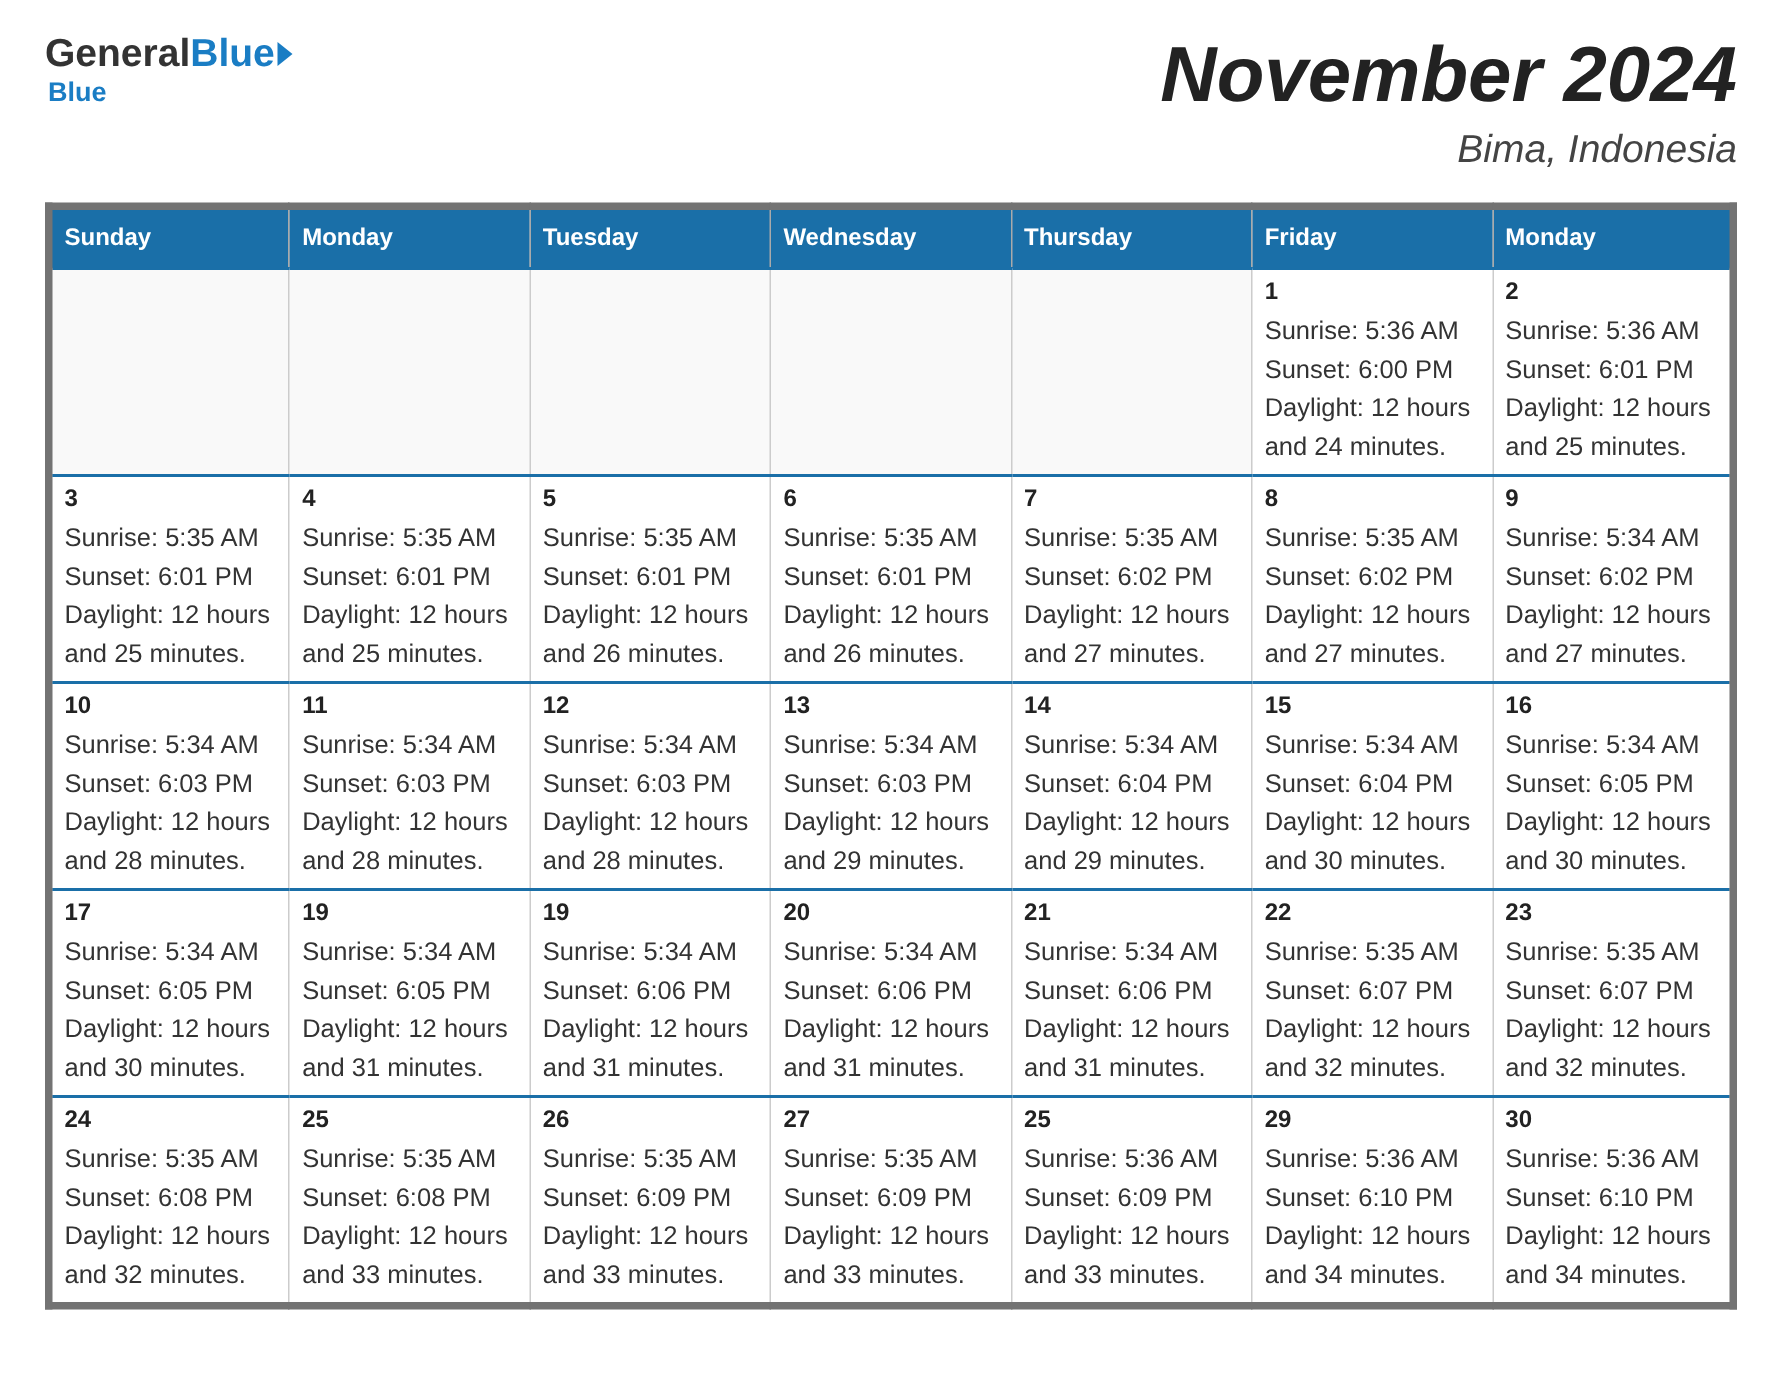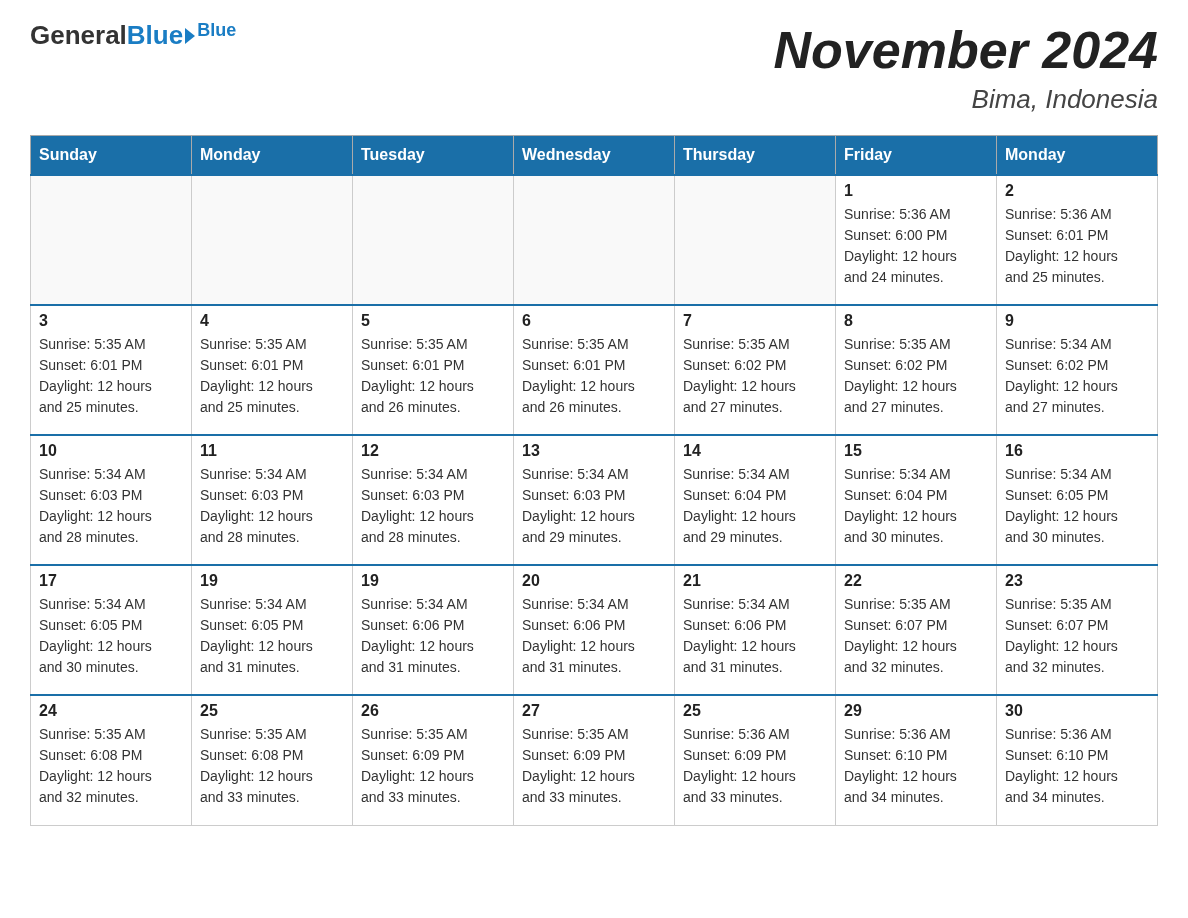--- a/index.html
+++ b/index.html
@@ -11,21 +11,21 @@
       min-height: 918px;
     }
     .header-area {
       display: flex;
       justify-content: space-between;
       align-items: flex-start;
       margin-bottom: 20px;
     }
     .logo {
       display: flex;
-      flex-direction: row;
+      flex-direction: column;
       align-items: flex-start;
     }
     .logo-text {
       display: flex;
       align-items: center;
       font-size: 26px;
       font-weight: bold;
       color: #333;
     }
     .logo-blue {
@@ -56,21 +56,21 @@
       color: #222;
     }
     .calendar-subtitle {
       font-size: 26px;
       color: #444;
       margin-top: 4px;
     }
     .calendar-table {
       width: 100%;
       border-collapse: collapse;
-      border: 1px solid #737373;
+      border: 5px solid #737373;
       padding-left: 32px;
     }
     .calendar-table th {
       background-color: #1a6fa8;
       color: #fff;
       font-size: 16px;
       font-weight: bold;
       padding: 10px 8px;
       text-align: left;
       border: 1px solid #aaa;
@@ -84,21 +84,21 @@
       height: 130px;
     }
     .day-number {
       font-size: 16px;
       font-weight: bold;
       color: #222;
       display: block;
       margin-bottom: 4px;
     }
     .day-info {
-      font-size: 14px;
+      font-size: 17px;
       color: #333;
       line-height: 1.5;
     }
     .empty-cell {
       background: #f9f9f9;
     }
     .week-row td {
       border-top: 2px solid #1a6fa8;
     }
   </style>

